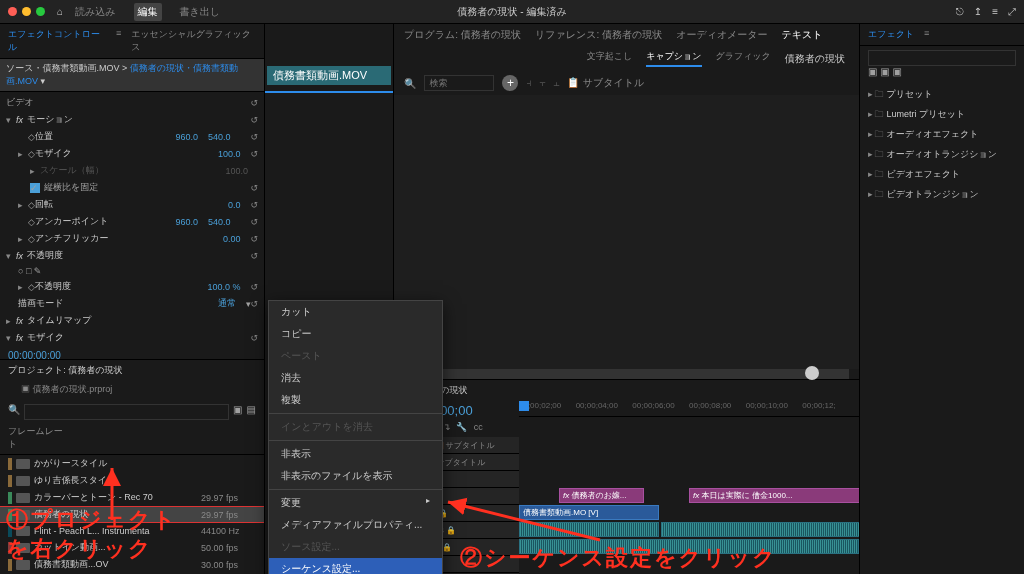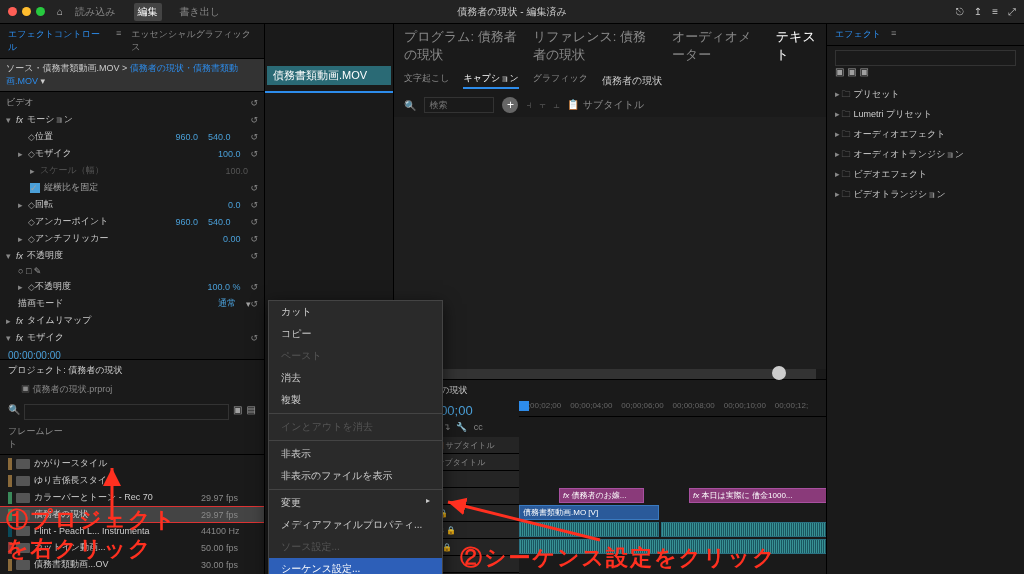--- a/index.html
+++ b/index.html
@@ -14,21 +14,21 @@
 .ws-tab { color: #888; padding: 2px 4px; }
 .ws-tab.active { color: #fff; background: #444; border-radius: 2px; }
 .title-center { position: absolute; left: 50%; transform: translateX(-50%); color: #ccc; }
 .top-right { margin-left: auto; display: flex; gap: 10px; color: #ccc; }
 
 .main { display: flex; height: 550px; }
 .left-col { width: 264px; display: flex; flex-direction: column; }
 .mid-col { width: 130px; background: #1a1a1a; border-left: 1px solid #000; border-right: 1px solid #000; }
 .right-col { flex: 1; display: flex; }
 .program-col { flex: 1; display: flex; flex-direction: column; }
-.effects-col { width: 198px; border-left: 1px solid #000; }
+.effects-col { width: 165px; border-left: 1px solid #000; }
 
 .panel-tabs { display: flex; gap: 10px; padding: 4px 8px; font-size: 9px; color: #888; border-bottom: 1px solid #000; }
 .panel-tab.active { color: #2d8ceb; }
 
 .effect-ctrl { flex: 0 0 300px; overflow: hidden; }
 .src-bar { background: #333; color: #ccc; padding: 3px 6px; font-size: 9px; border-bottom: 1px solid #000; }
 .src-bar .seq { color: #2d8ceb; }
 .props { padding: 2px 0; }
 .prop-row { display: flex; align-items: center; padding: 2px 6px; font-size: 9px; }
 .prop-row .arrow { width: 10px; color: #888; }
@@ -62,21 +62,21 @@
 .mid-col .clip { background: #2a6a75; color: #fff; font-size: 11px; padding: 2px 6px; margin: 2px; }
 .mid-timeline { border-top: 2px solid #2d8ceb; margin-top: 6px; }
 
 .context-menu { position: absolute; left: 268px; top: 300px; width: 175px; background: #2a2a2a; border: 1px solid #444; z-index: 100; box-shadow: 0 4px 16px rgba(0,0,0,0.6); }
 .ctx-item { padding: 4px 12px; font-size: 10px; color: #ccc; }
 .ctx-item.disabled { color: #555; }
 .ctx-item.highlight { background: #2d5fb8; color: #fff; }
 .ctx-item.sub::after { content: '▸'; float: right; font-size: 8px; }
 .ctx-sep { height: 1px; background: #444; margin: 2px 0; }
 
-.prog-tabs { display: flex; gap: 14px; padding: 4px 10px; font-size: 13px; color: #888; }
+.prog-tabs { display: flex; gap: 14px; padding: 4px 10px; font-size: 10px; color: #888; }
 .prog-sub-tabs { display: flex; gap: 14px; padding: 4px 10px; font-size: 9px; color: #888; border-bottom: 1px solid #000; }
 .prog-sub-tabs .active { color: #fff; border-bottom: 2px solid #2d8ceb; padding-bottom: 2px; }
 .caption-bar { display: flex; align-items: center; padding: 4px 10px; gap: 8px; }
 .caption-bar input { background: #1a1a1a; border: 1px solid #333; color: #888; padding: 2px 4px; font-size: 9px; width: 70px; }
 .plus-btn { width: 16px; height: 16px; border-radius: 50%; background: #666; color: #fff; text-align: center; line-height: 16px; font-size: 12px; }
 .subtitle-label { color: #888; }
 .program-title { color: #ccc; padding: 4px; text-align: right; margin-right: 10px; }
 
 .monitor { flex: 1; background: #1e1e1e; position: relative; }
 .playhead-bar { height: 10px; background: #333; margin: 0 10px; position: relative; }
@@ -264,21 +264,21 @@
   </div>
 
   <div class="right-col">
     <div class="program-col">
       <div class="prog-tabs">
         <span>プログラム: 債務者の現状</span>
         <span>リファレンス: 債務者の現状</span>
         <span>オーディオメーター</span>
         <span style="color:#fff">テキスト</span>
       </div>
-      <div style="display:flex; justify-content:flex-start; align-items:center">
+      <div style="display:flex; justify-content:flex-end; align-items:center">
         <div class="prog-sub-tabs" style="border:none">
           <span>文字起こし</span>
           <span class="active">キャプション</span>
           <span>グラフィック</span>
         </div>
         <div class="program-title">債務者の現状</div>
       </div>
       <div class="caption-bar">
         <span>🔍</span>
         <input placeholder="検索" style="">

